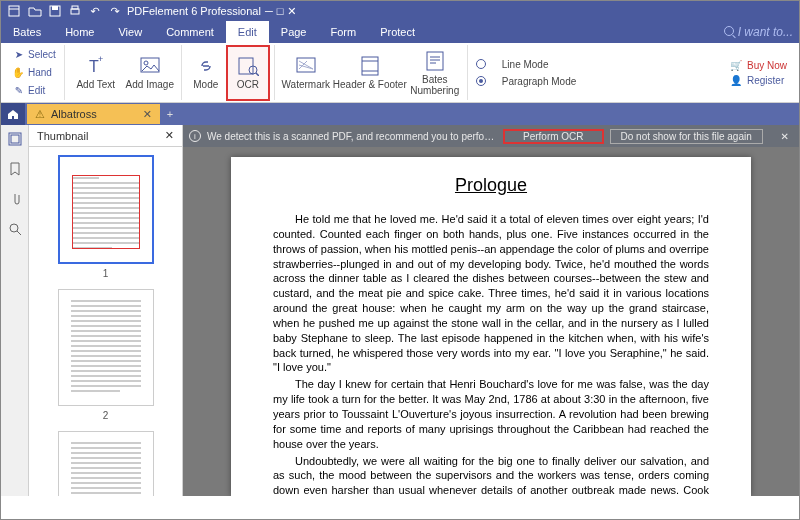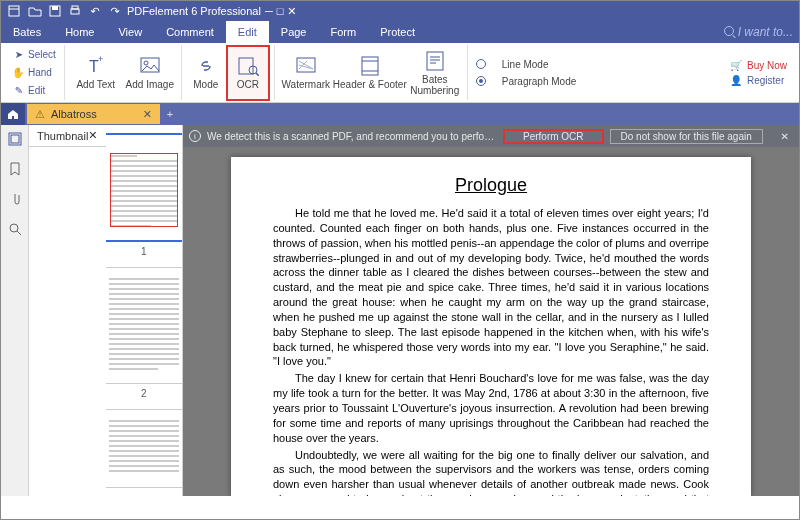--- a/index.html
+++ b/index.html
@@ -29,38 +29,38 @@
 .ribbon .right .rlink{display:flex;align-items:center;gap:4px;color:#c33;cursor:pointer}
 .tabbar{height:22px;background:#5a6aaa;display:flex;align-items:center;color:#fff;font-size:11px}
 .tabbar .home-icon{width:24px;height:22px;background:#3a4a8a;display:flex;align-items:center;justify-content:center;cursor:pointer}
 .tabbar .doc-tab{background:#f5c055;color:#333;height:20px;display:flex;align-items:center;padding:0 8px;gap:6px;margin-left:2px;cursor:pointer}
 .tabbar .doc-tab .warn{color:#8a6a10}
 .tabbar .doc-tab .xclose{margin-left:40px;color:#555;cursor:pointer}
 .tabbar .add-tab{width:20px;text-align:center;cursor:pointer;color:#ddd}
 .workspace{display:flex;height:371px}
 .sidebar{width:28px;background:#f0f0f0;border-right:1px solid #d0d0d0;display:flex;flex-direction:column;align-items:center;padding-top:6px;gap:14px}
 .sidebar .sicon{width:16px;height:16px;color:#666;cursor:pointer;display:flex;align-items:center;justify-content:center}
-.thumb-panel{width:154px;background:#fff;border-right:1px solid #d0d0d0;display:flex;flex-direction:row}
+.thumb-panel{width:154px;background:#fff;border-right:1px solid #d0d0d0;display:flex;flex-direction:column}
 .thumb-header{height:22px;border-bottom:1px solid #d0d0d0;display:flex;align-items:center;padding:0 8px;font-size:11px;color:#333;justify-content:space-between}
 .thumbs{flex:1;overflow:hidden;padding:8px;display:flex;flex-direction:column;align-items:center;gap:4px}
 .thumb{width:96px;height:122px;border:1px solid #ccc;background:#fff;cursor:pointer;position:relative;padding:10px 12px}
 .thumb.selected{border:2px solid #3a6ae0}
 .thumb .highlight{position:absolute;top:18px;left:12px;right:12px;height:74px;border:1px solid #d33}
 .thumb .fake-text{height:2px;background:#ccc;margin-bottom:3px}
 .thumb-num{font-size:10px;color:#555;margin-bottom:6px}
 .main{flex:1;background:#7a7a7a;display:flex;flex-direction:column}
 .notice{height:22px;background:#6a6f78;display:flex;align-items:center;color:#e8e8e8;font-size:10px;padding:0 6px;gap:6px}
 .notice .info-icon{width:12px;height:12px;border:1px solid #e8e8e8;border-radius:50%;display:inline-flex;align-items:center;justify-content:center;font-size:8px}
 .notice .msg{flex:0 1 auto;white-space:nowrap;overflow:hidden;text-overflow:ellipsis;max-width:290px}
 .notice .nbtn{border:1px solid #aaa;padding:1px 10px;background:transparent;color:#e8e8e8;cursor:pointer;font-size:10px}
 .notice .nbtn.primary{border:2px solid #d33;padding:0 18px}
 .notice .xn{margin-left:auto;cursor:pointer;padding:0 4px}
 .page-wrap{flex:1;display:flex;justify-content:center;padding:10px 0 0 0;overflow:hidden}
 .page{width:520px;background:#fff;box-shadow:0 0 6px rgba(0,0,0,.4);padding:18px 42px;font-family:"Times New Roman",serif;color:#000}
-.page h2{text-align:center;font-size:18px;text-decoration:underline;margin-bottom:10px;font-weight:400}
+.page h2{text-align:center;font-size:18px;text-decoration:underline;margin-bottom:16px;font-weight:400}
 .page p{font-size:11px;line-height:1.35;text-align:justify;text-indent:22px;margin-bottom:2px}
 svg{display:block}
 </style>
 </head>
 <body>
 
 <div class="qat">
   <span class="qbtn">
       <svg width="14" height="12">
         <rect x="1" y="1" width="10" height="10" fill="none" stroke="#fff" stroke-width="1"></rect>

